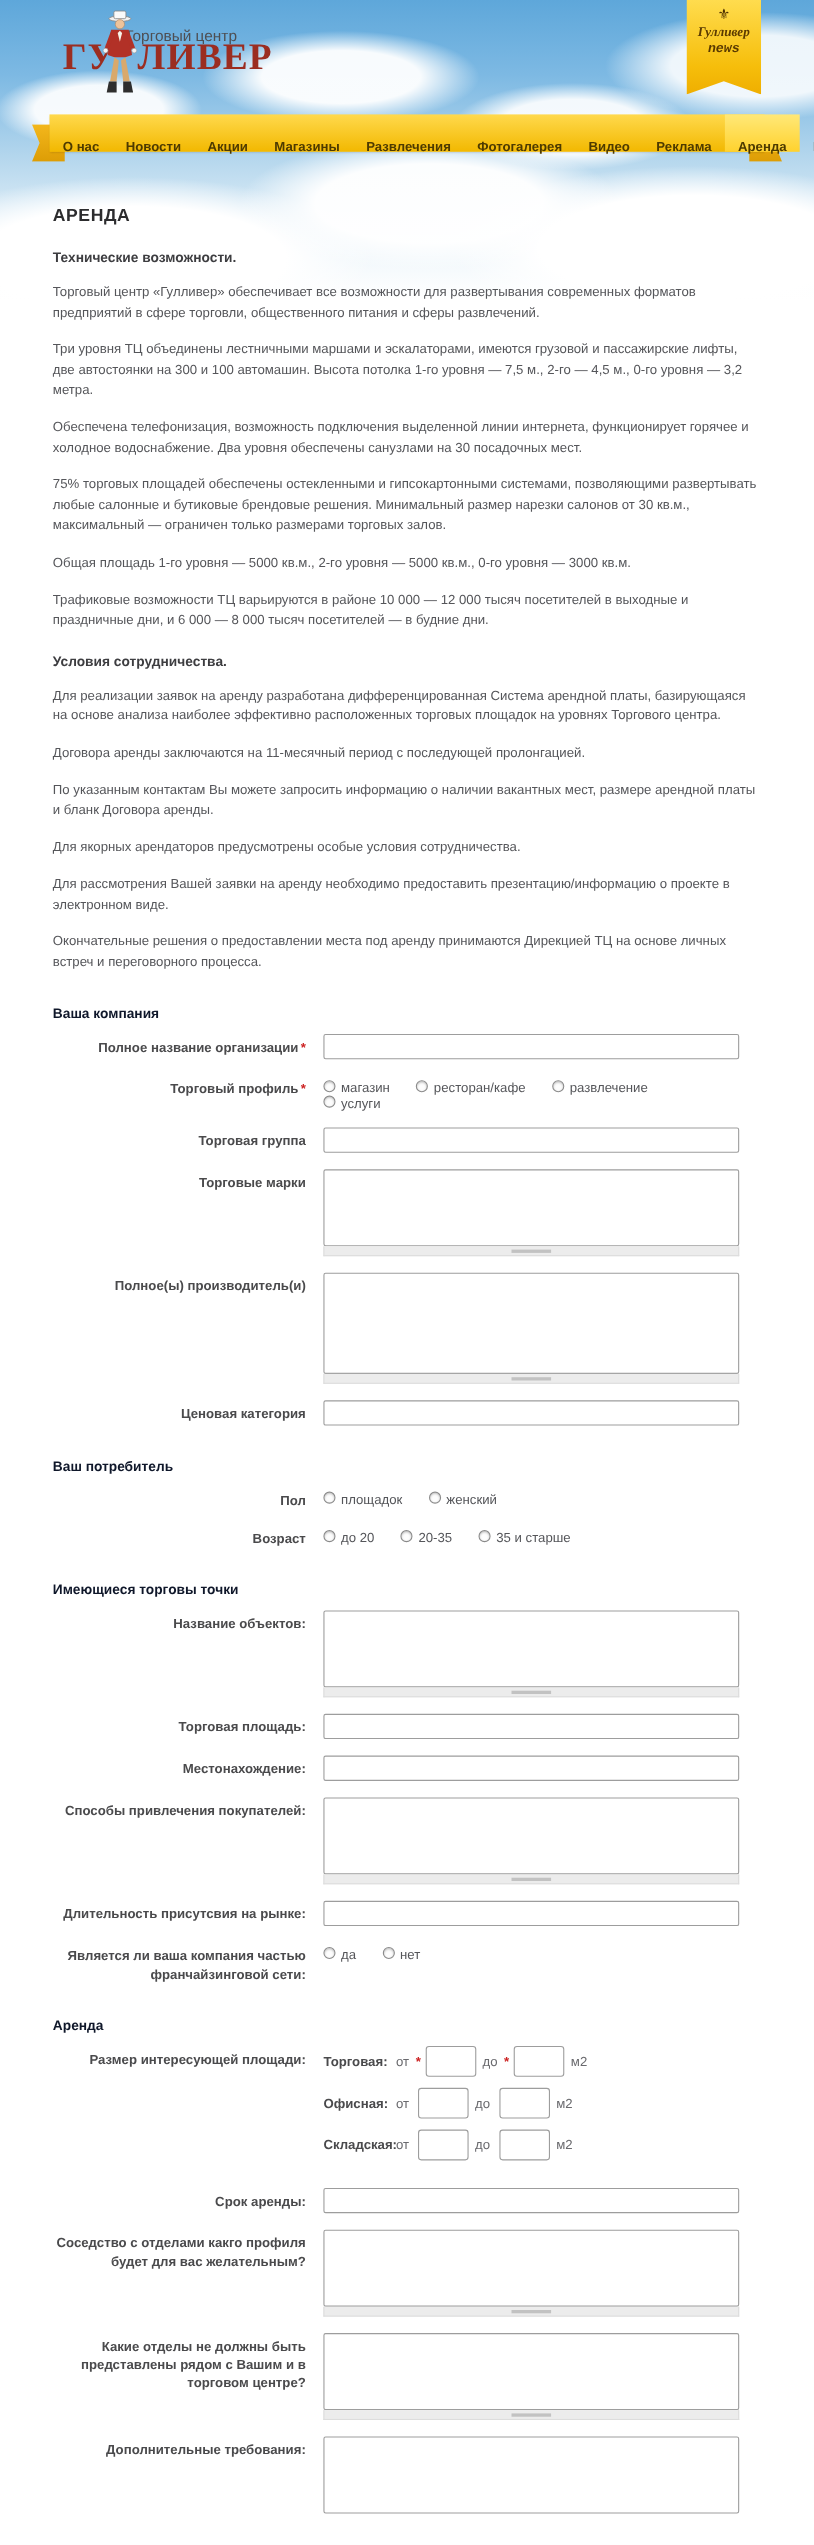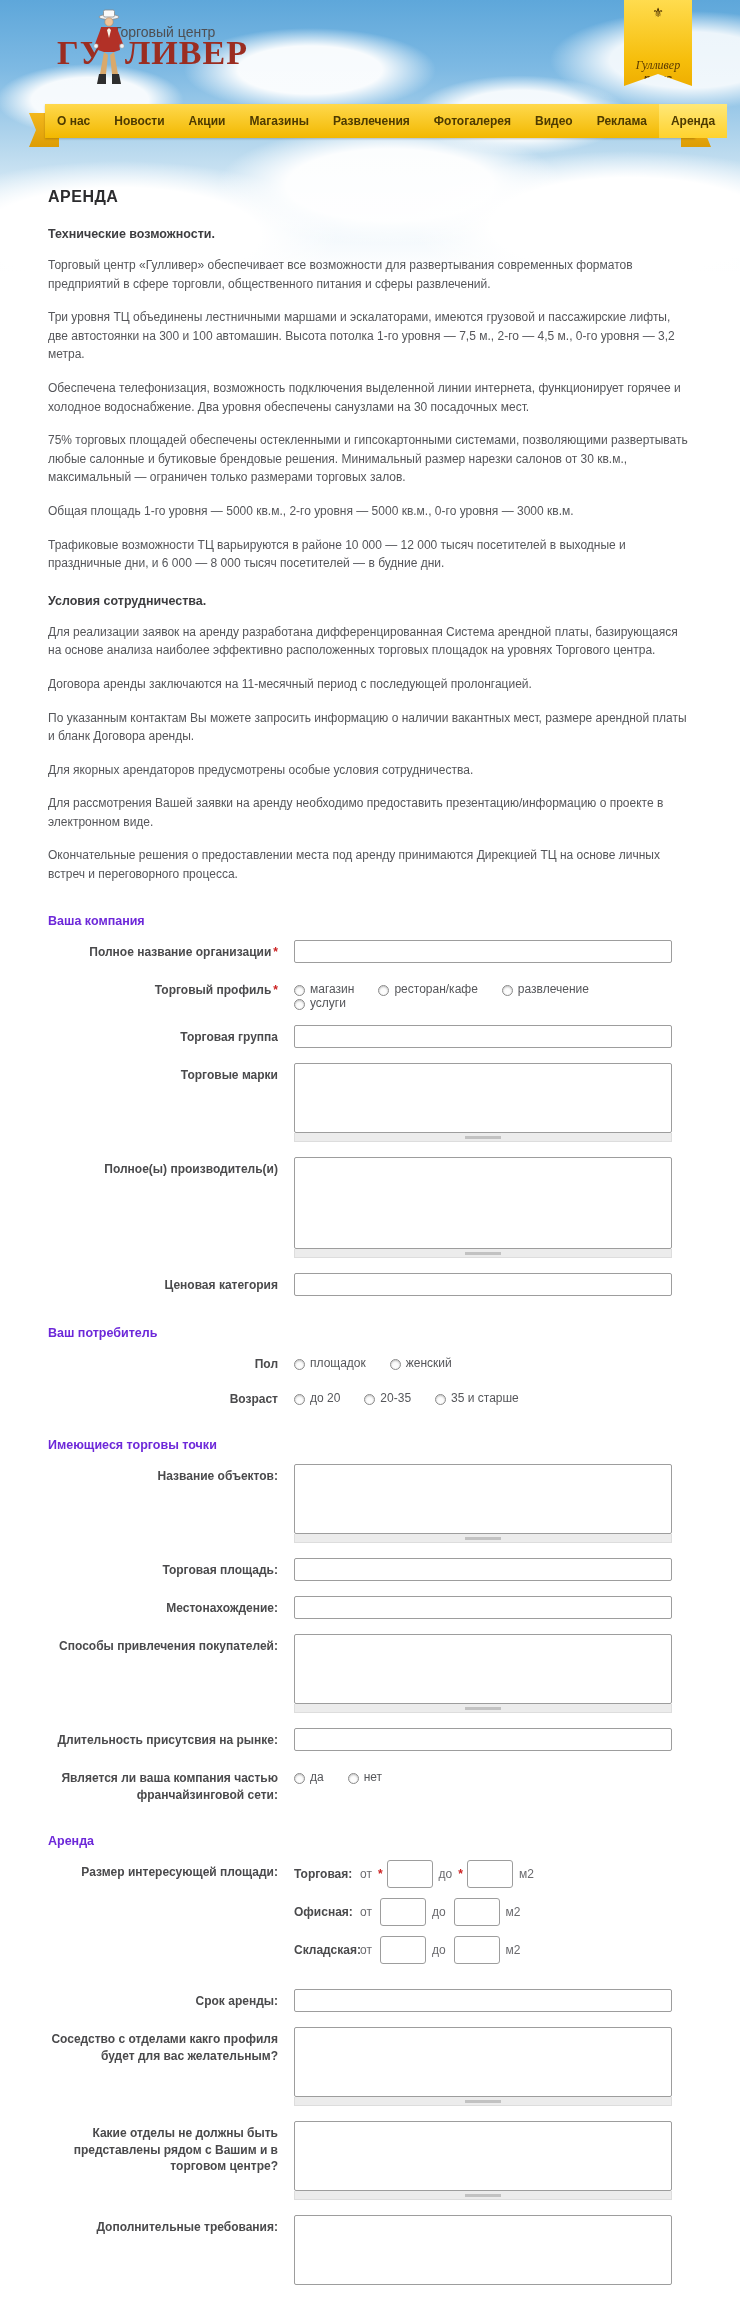--- a/index.html
+++ b/index.html
@@ -41,66 +41,66 @@
 
   
   .news-badge {
     position:absolute; right:48px; top:0; width:68px; height:86px; cursor:pointer;
     background:linear-gradient(180deg,#ffdc4e 0%,#f6be0b 70%,#eFAE00 100%);
     clip-path:polygon(0 0,100% 0,100% 100%,50% 86%,0 100%);
     text-align:center; color:#5a3a00;
     box-shadow:0 1px 3px rgba(0,0,0,.25);
   }
   .news-orn { font-size:13px; line-height:18px; display:block; margin-top:4px; color:#4d3000; }
-  .news-l1 { display:block; font-family:"Liberation Serif", serif; font-style:italic; font-weight:normal; font-size:12px;margin-top:36px; }
+  .news-l1 { display:block; font-family:"Liberation Serif", serif; font-style:italic; font-weight:bold; font-size:12px; }
   .news-l2 { display:block; font-family:Liberation Mono, monospace; font-style:italic; font-weight:bold; font-size:12px; }
 
   
   .nav-wrap { position:relative; margin:0 45px; height:40px; }
   .ribbon-end { position:absolute; top:9px; width:30px; height:34px;
                 background:linear-gradient(180deg,#f3b71c,#dd9d05); z-index:1; }
   .ribbon-end.left  { left:-16px; clip-path:polygon(0 0,100% 0,100% 100%,0 100%,7px 50%); }
   .ribbon-end.right { right:-16px; clip-path:polygon(0 0,100% 0,calc(100% - 7px) 50%,100% 100%,0 100%); }
   .ribbon-end.left::after, .ribbon-end.right::after {
     content:""; position:absolute; top:-7px; border-bottom:7px solid #7a4a06;
   }
   .ribbon-end.left::after  { right:0; border-left:14px solid transparent; }
   .ribbon-end.right::after { left:0;  border-right:14px solid transparent; }
   .nav-bar {
     position:relative; z-index:2; display:flex; justify-content:space-between;
     height:34px; background:linear-gradient(180deg,#ffd94d,#f2b800);
     box-shadow:0 1px 2px rgba(0,0,0,.2);
   }
   .nav-item {
-    display:block; line-height:34px; padding:0 12px; font-size:12px; font-weight:bold;
+    display:block; line-height:34px; padding:12px 12px; font-size:12px; font-weight:bold;
     color:#4d3a00; text-decoration:none; cursor:pointer; white-space:nowrap;
   }
   .nav-item.active { background:linear-gradient(180deg,#ffe878,#ffd22e); }
 
   
   .content { padding:0 48px; }
   .page-title { margin:44px 0 6px; font-size:16px; font-weight:bold; color:#2c2c2e; letter-spacing:.5px; }
   .sec-head { margin:21px 0 4px; font-size:12.5px; font-weight:bold; color:#3d3d40; }
   .para { margin:15px 0; font-size:12px; line-height:1.55; color:#55565a; }
 
   
-  .fsec-head { margin:30px 0 12px; font-size:12.5px; font-weight:bold; color:#6d28d9; }
+  .fsec-head { margin:30px 0 12px; font-size:12.5px; font-weight:bold; color:#0f172a; }
   .frow { display:flex; margin-bottom:15px; align-items:flex-start; }
   .flabel { width:246px; padding-right:16px; padding-top:4px; text-align:right;
             font-size:12px; font-weight:bold; color:#4a4a4c; line-height:1.4; }
   .ffield { width:378px; }
   .req { color:#cc2222; font-weight:bold; margin-left:2px; }
   .tinput { width:378px; height:23px; border:1px solid #9d9d9d; border-radius:2px; background:#fff; padding:2px 5px; font-size:12px; }
   textarea.tarea { display:block; width:378px; height:70px; border:1px solid #9d9d9d; border-radius:2px;
                    resize:none; padding:3px 5px; font-size:12px; font-family:"Liberation Sans",sans-serif; }
   .grippie { width:378px; height:9px; background:#ececec; border:1px solid #ddd; border-top:none; position:relative; cursor:s-resize; }
   .grippie::after { content:""; position:absolute; left:50%; top:3px; width:36px; height:3px; margin-left:-18px; background:#c2c2c2; }
 
   .radios { display:flex; flex-wrap:wrap; padding-top:4px; }
-  .ropt { display:inline-flex; align-items:flex-end; margin-right:24px; font-size:12px; color:#55565a; cursor:pointer; }
+  .ropt { display:inline-flex; align-items:flex-start; margin-right:24px; font-size:12px; color:#55565a; cursor:pointer; }
   .rdot { width:11px; height:11px; border:1px solid #8a8a8a; border-radius:50%; background:#fdfdfd;
           box-shadow:inset 0 1px 2px rgba(0,0,0,.25); margin-right:5px; flex:none; }
 
   .area-row { display:flex; align-items:center; margin-bottom:10px; font-size:12px; }
   .aname { font-weight:bold; width:64px; color:#4a4a4c; }
   .aword { color:#6a6a6e; margin:0 4px 0 2px; }
   .ainput { width:46px; height:28px; border:1px solid #9d9d9d; border-radius:3px; margin:0 4px; padding:2px 4px; font-size:12px; }
   .aunit { color:#6a6a6e; margin-left:2px; }
 </style>
 </head>

